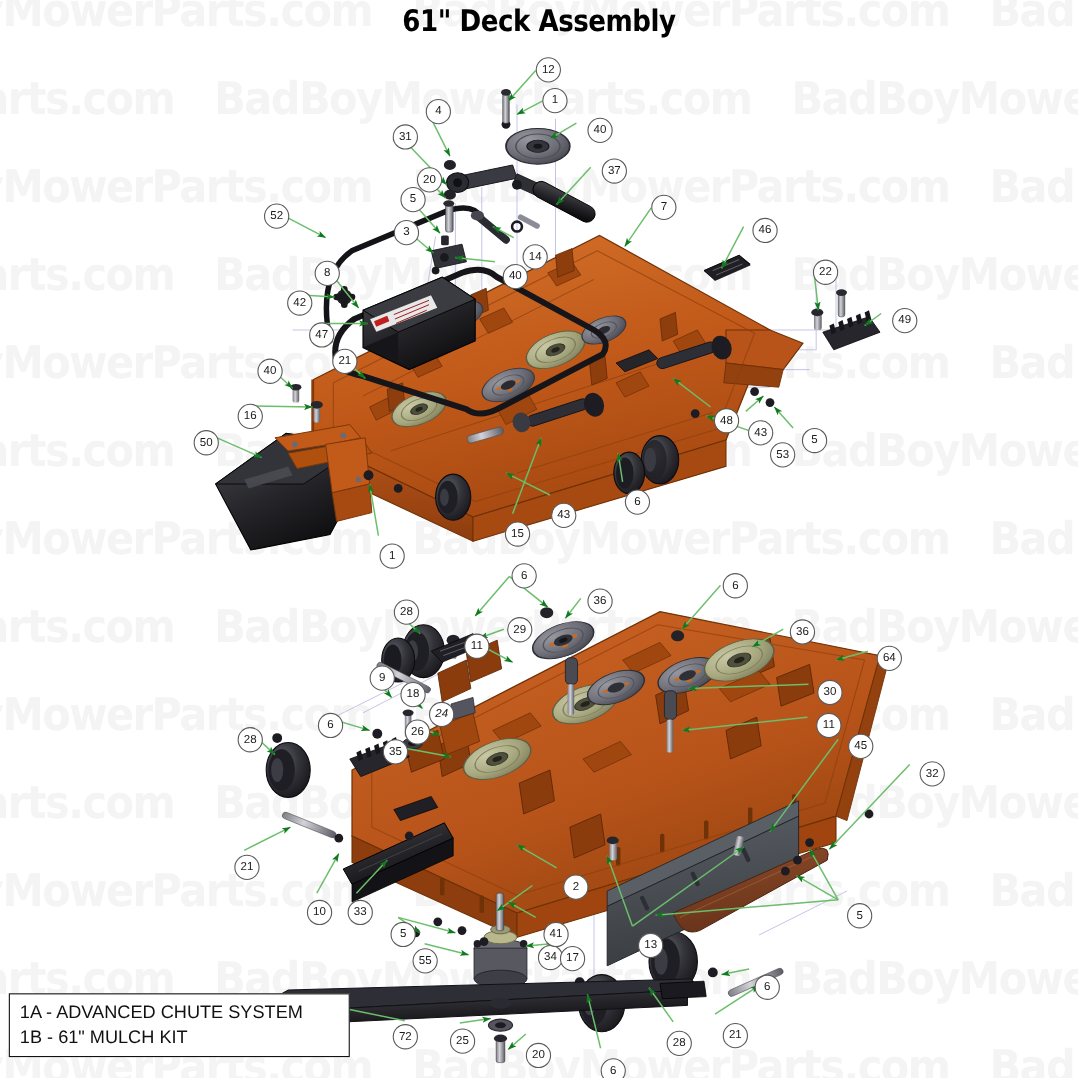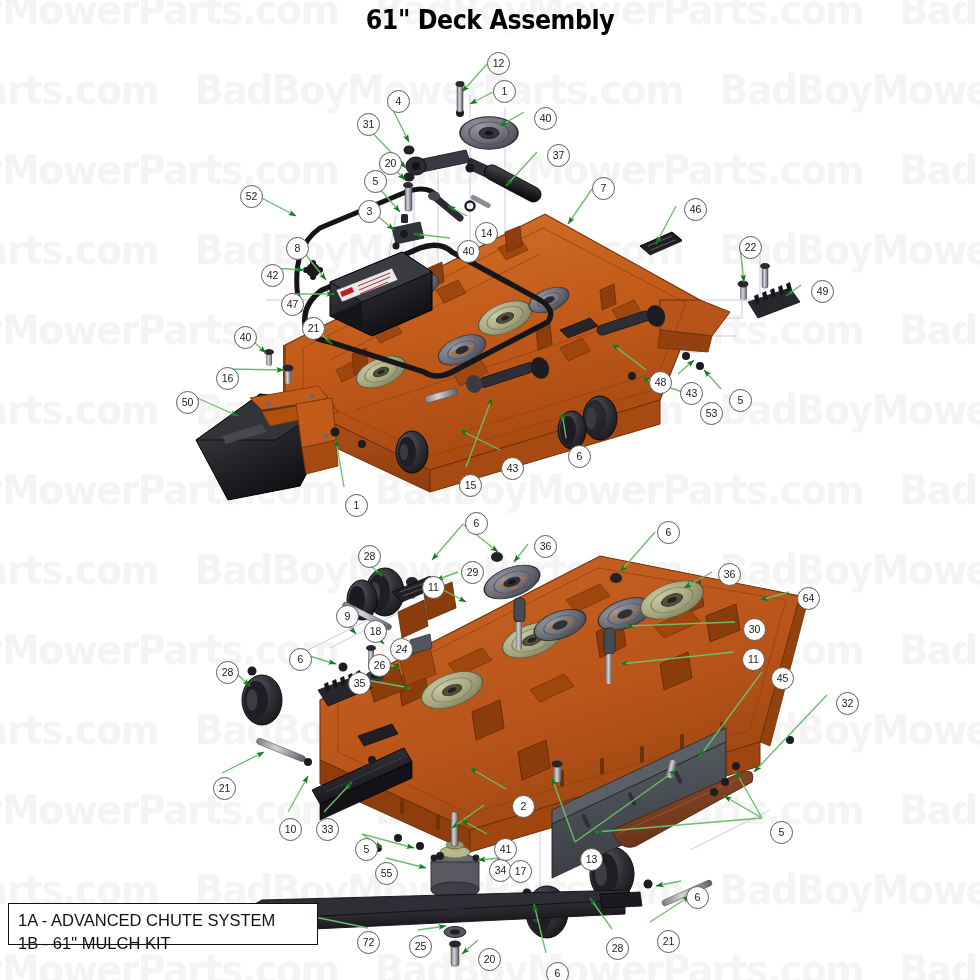--- a/index.html
+++ b/index.html
@@ -18,21 +18,21 @@
 
   
   #art{position:absolute;inset:0;z-index:1;}
 
   
   #title{position:absolute;left:0;top:4px;width:980px;text-align:center;z-index:5;
     font-family:"DejaVu Sans", sans-serif;font-weight:bold;font-size:27px;color:#000;
     letter-spacing:-.5px;transform:scaleX(.88);transform-origin:center top;}
 
   
-  #legend{position:absolute;left:8px;top:903px;width:310px;height:42px;
+  #legend{position:absolute;left:8px;top:903px;width:310px;height:58px;
     border:1.3px solid #111;background:#fff;z-index:6;box-sizing:border-box;
     padding:5px 0 0 9px;}
   #legend div{font-size:16.5px;color:#111;line-height:1.38;white-space:nowrap;
     font-family:"Liberation Sans", sans-serif;}
 
   
   .cal{position:absolute;width:23px;height:23px;border-radius:50%;
     background:#ffffff;border:1.1px solid #5a5a5a;
     font-size:10.5px;color:#1a1a1a;line-height:21px;text-align:center;
     z-index:4;box-sizing:border-box;font-family:"Liberation Sans", sans-serif;}

